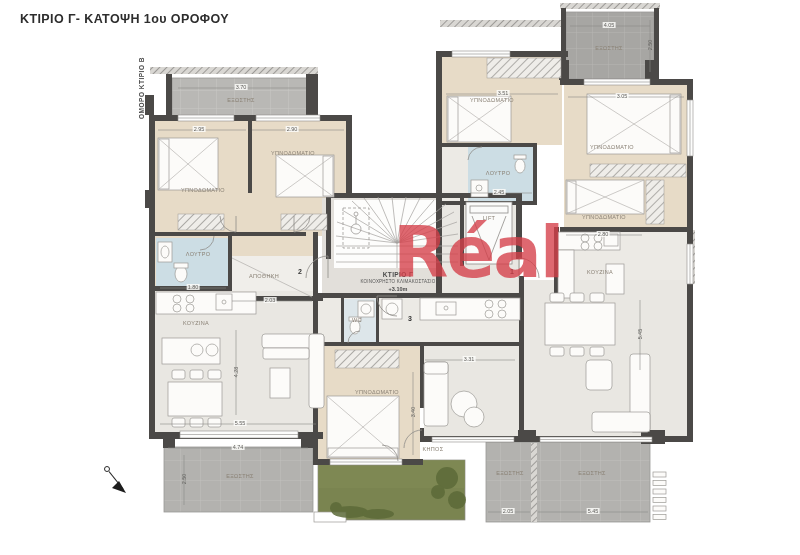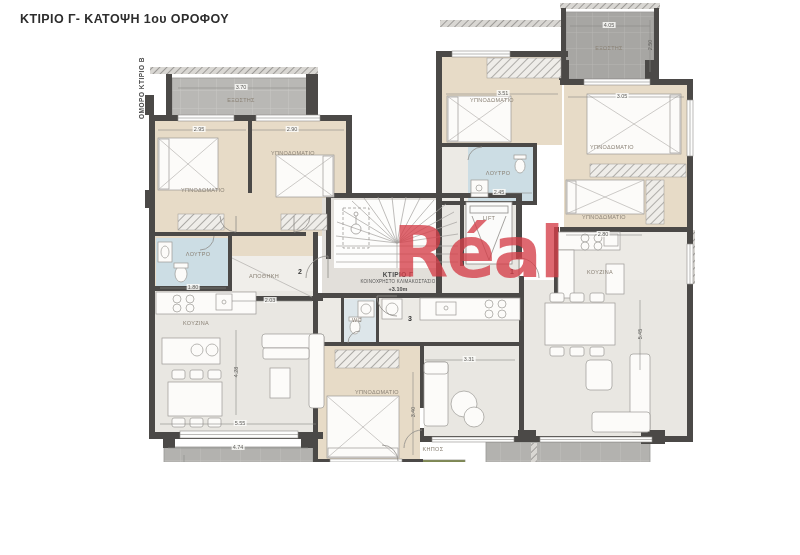--- a/index.html
+++ b/index.html
@@ -1,16 +1,16 @@
 <!DOCTYPE html>
 <html><head>
 <meta charset="utf-8">
 <style>
   html,body{margin:0;padding:0;background:#fff;}
-  #stage{position:relative;width:800px;height:462px;background:#ffffff;overflow:hidden;
+  #stage{position:relative;width:800px;height:555px;background:#ffffff;overflow:hidden;
          font-family:"Liberation Sans",sans-serif;}
   .title{position:absolute;left:20px;top:12px;font-size:12.5px;font-weight:bold;color:#2d2d2d;letter-spacing:.4px;white-space:nowrap;}
   .side-label{position:absolute;left:141px;top:88px;transform:translate(-50%,-50%) rotate(-90deg);
          font-size:6.5px;font-weight:bold;color:#4a4a4a;letter-spacing:.5px;white-space:nowrap;}
   .watermark{position:absolute;left:393px;top:216px;font-size:72px;font-weight:bold;line-height:1;
          color:rgba(213,62,72,.78);font-family:"DejaVu Sans",sans-serif;letter-spacing:-2px;pointer-events:none;}
   svg{position:absolute;left:0;top:0;}
   #labels-layer{position:absolute;left:0;top:0;width:800px;height:555px;}
   .room-label{position:absolute;transform:translate(-50%,-50%);font-size:5.5px;color:#8a8175;
          letter-spacing:.3px;white-space:nowrap;}

